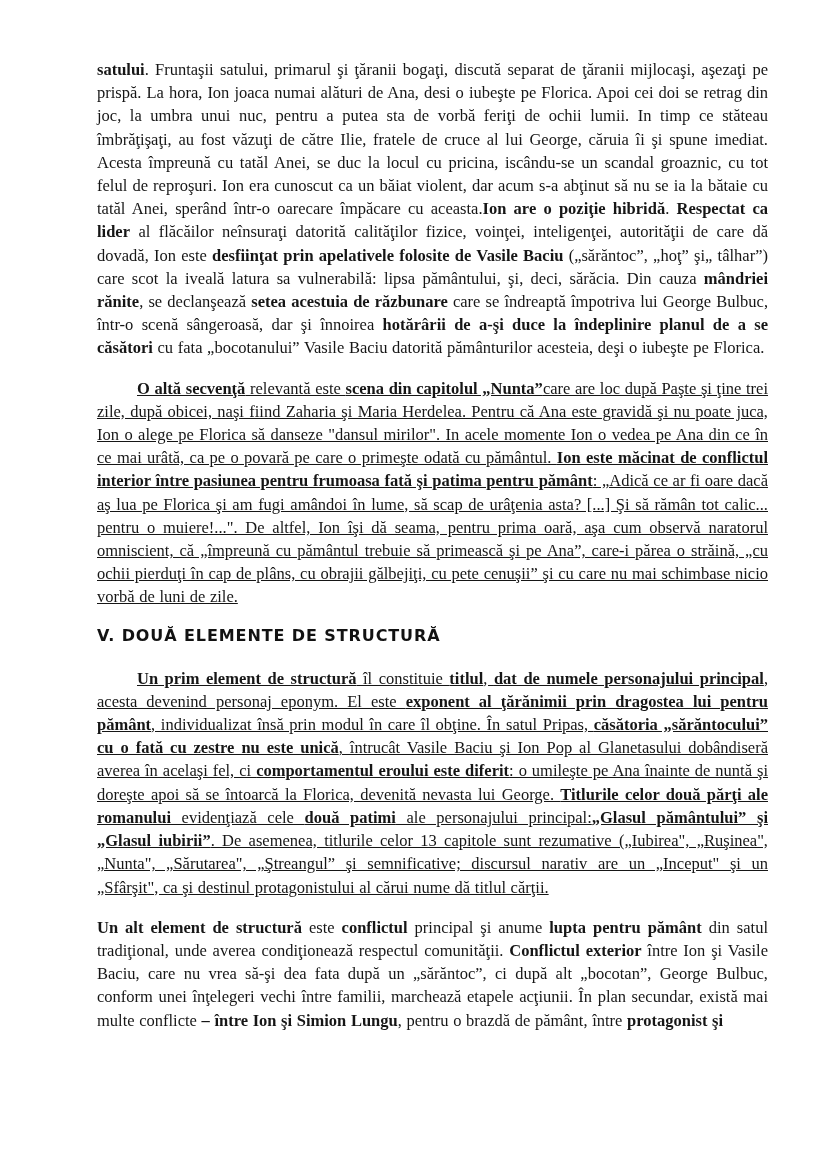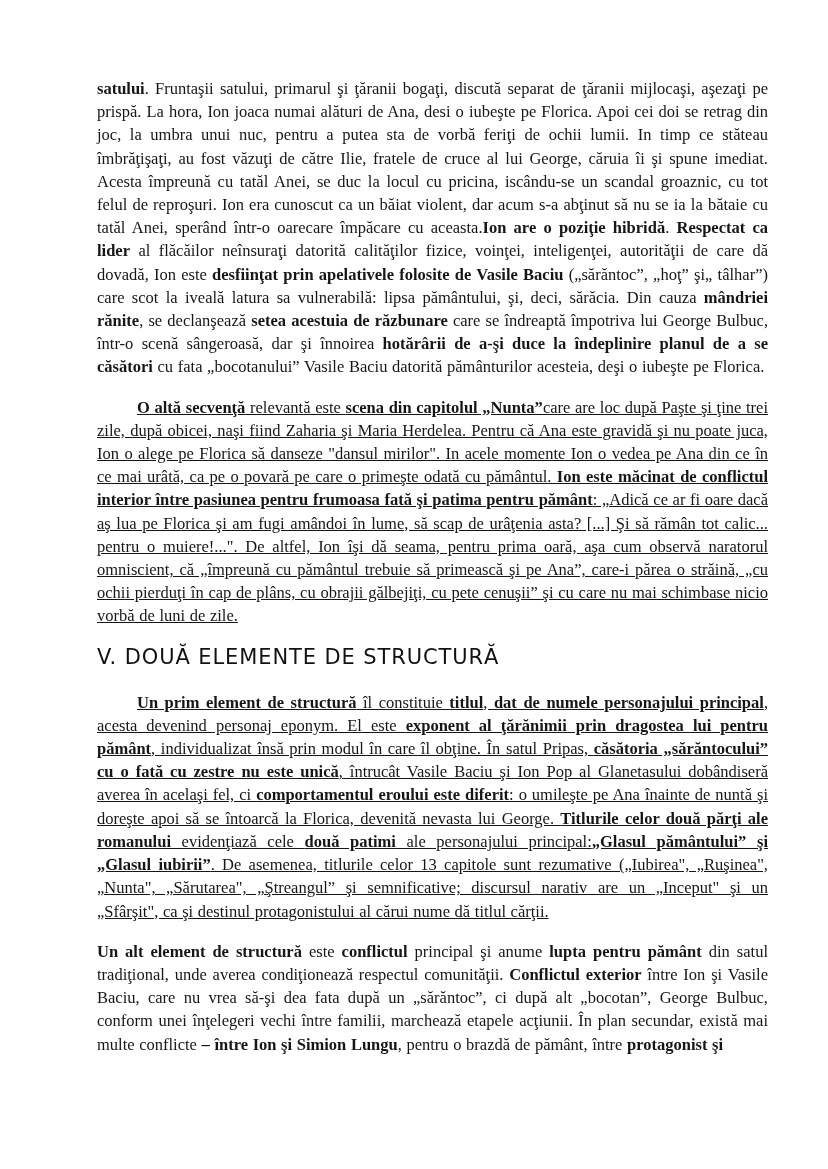--- a/index.html
+++ b/index.html
@@ -8,36 +8,36 @@
     height: 1169px;
     background: #ffffff;
     overflow: hidden;
     font-family: "Liberation Serif", serif;
     color: #161616;
   }
   .page {
     box-sizing: border-box;
     width: 828px;
     height: 1169px;
-    padding: 77px 60px 40px 97px;
+    padding: 58px 60px 40px 97px;
     background: #ffffff;
   }
   .para {
     font-size: 16.5px;
     line-height: 23.2px;
     text-align: justify;
     margin: 0 0 17px 0;
     word-spacing: 0.5px;
   }
   .para.indent { text-indent: 40px; text-decoration: underline; }
   .para b { font-weight: bold; }
   .heading {
     font-family: "DejaVu Sans", sans-serif;
-    font-weight: 400;
-    font-size: 21px;
+    font-weight: 700;
+    font-size: 16px;
     letter-spacing: 0.9px;
     margin: 11px 0 22px 0;
     color: #121212;
   }
 </style>
 </head>
 <body>
 
 <div class="page">
   <p class="para"><b>satului</b><span>. Fruntaşii satului, primarul şi ţăranii bogaţi, discută separat de ţăranii mijlocaşi, aşezaţi pe prispă. La hora, Ion joaca numai alături de Ana, desi o iubeşte pe Florica. Apoi cei doi se retrag din joc, la umbra unui nuc, pentru a putea sta de vorbă feriţi de ochii lumii. In timp ce stăteau îmbrăţişaţi, au fost văzuţi de către Ilie, fratele de cruce al lui George, căruia îi şi spune imediat. Acesta împreună cu tatăl Anei, se duc la locul cu pricina, iscându-se un scandal groaznic, cu tot felul de reproşuri. Ion era cunoscut ca un băiat violent, dar acum s-a abţinut să nu se ia la bătaie cu tatăl Anei, sperând într-o oarecare împăcare cu aceasta.</span><b>Ion are o poziţie hibridă</b><span>. </span><b>Respectat ca lider</b><span> al flăcăilor neînsuraţi datorită calităţilor fizice, voinţei, inteligenţei, autorităţii de care dă dovadă, Ion este </span><b>desfiinţat prin apelativele folosite de Vasile Baciu</b><span> („sărăntoc”, „hoţ” şi„ tâlhar”) care scot la iveală latura sa vulnerabilă: lipsa pământului, şi, deci, sărăcia. Din cauza </span><b>mândriei rănite</b><span>, se declanşează </span><b>setea acestuia de răzbunare</b><span> care se îndreaptă împotriva lui George Bulbuc, într-o scenă sângeroasă, dar şi înnoirea </span><b>hotărârii de a-şi duce la îndeplinire planul de a se căsători</b><span> cu fata „bocotanului” Vasile Baciu datorită pământurilor acesteia, deşi o iubeşte pe Florica.</span></p>

